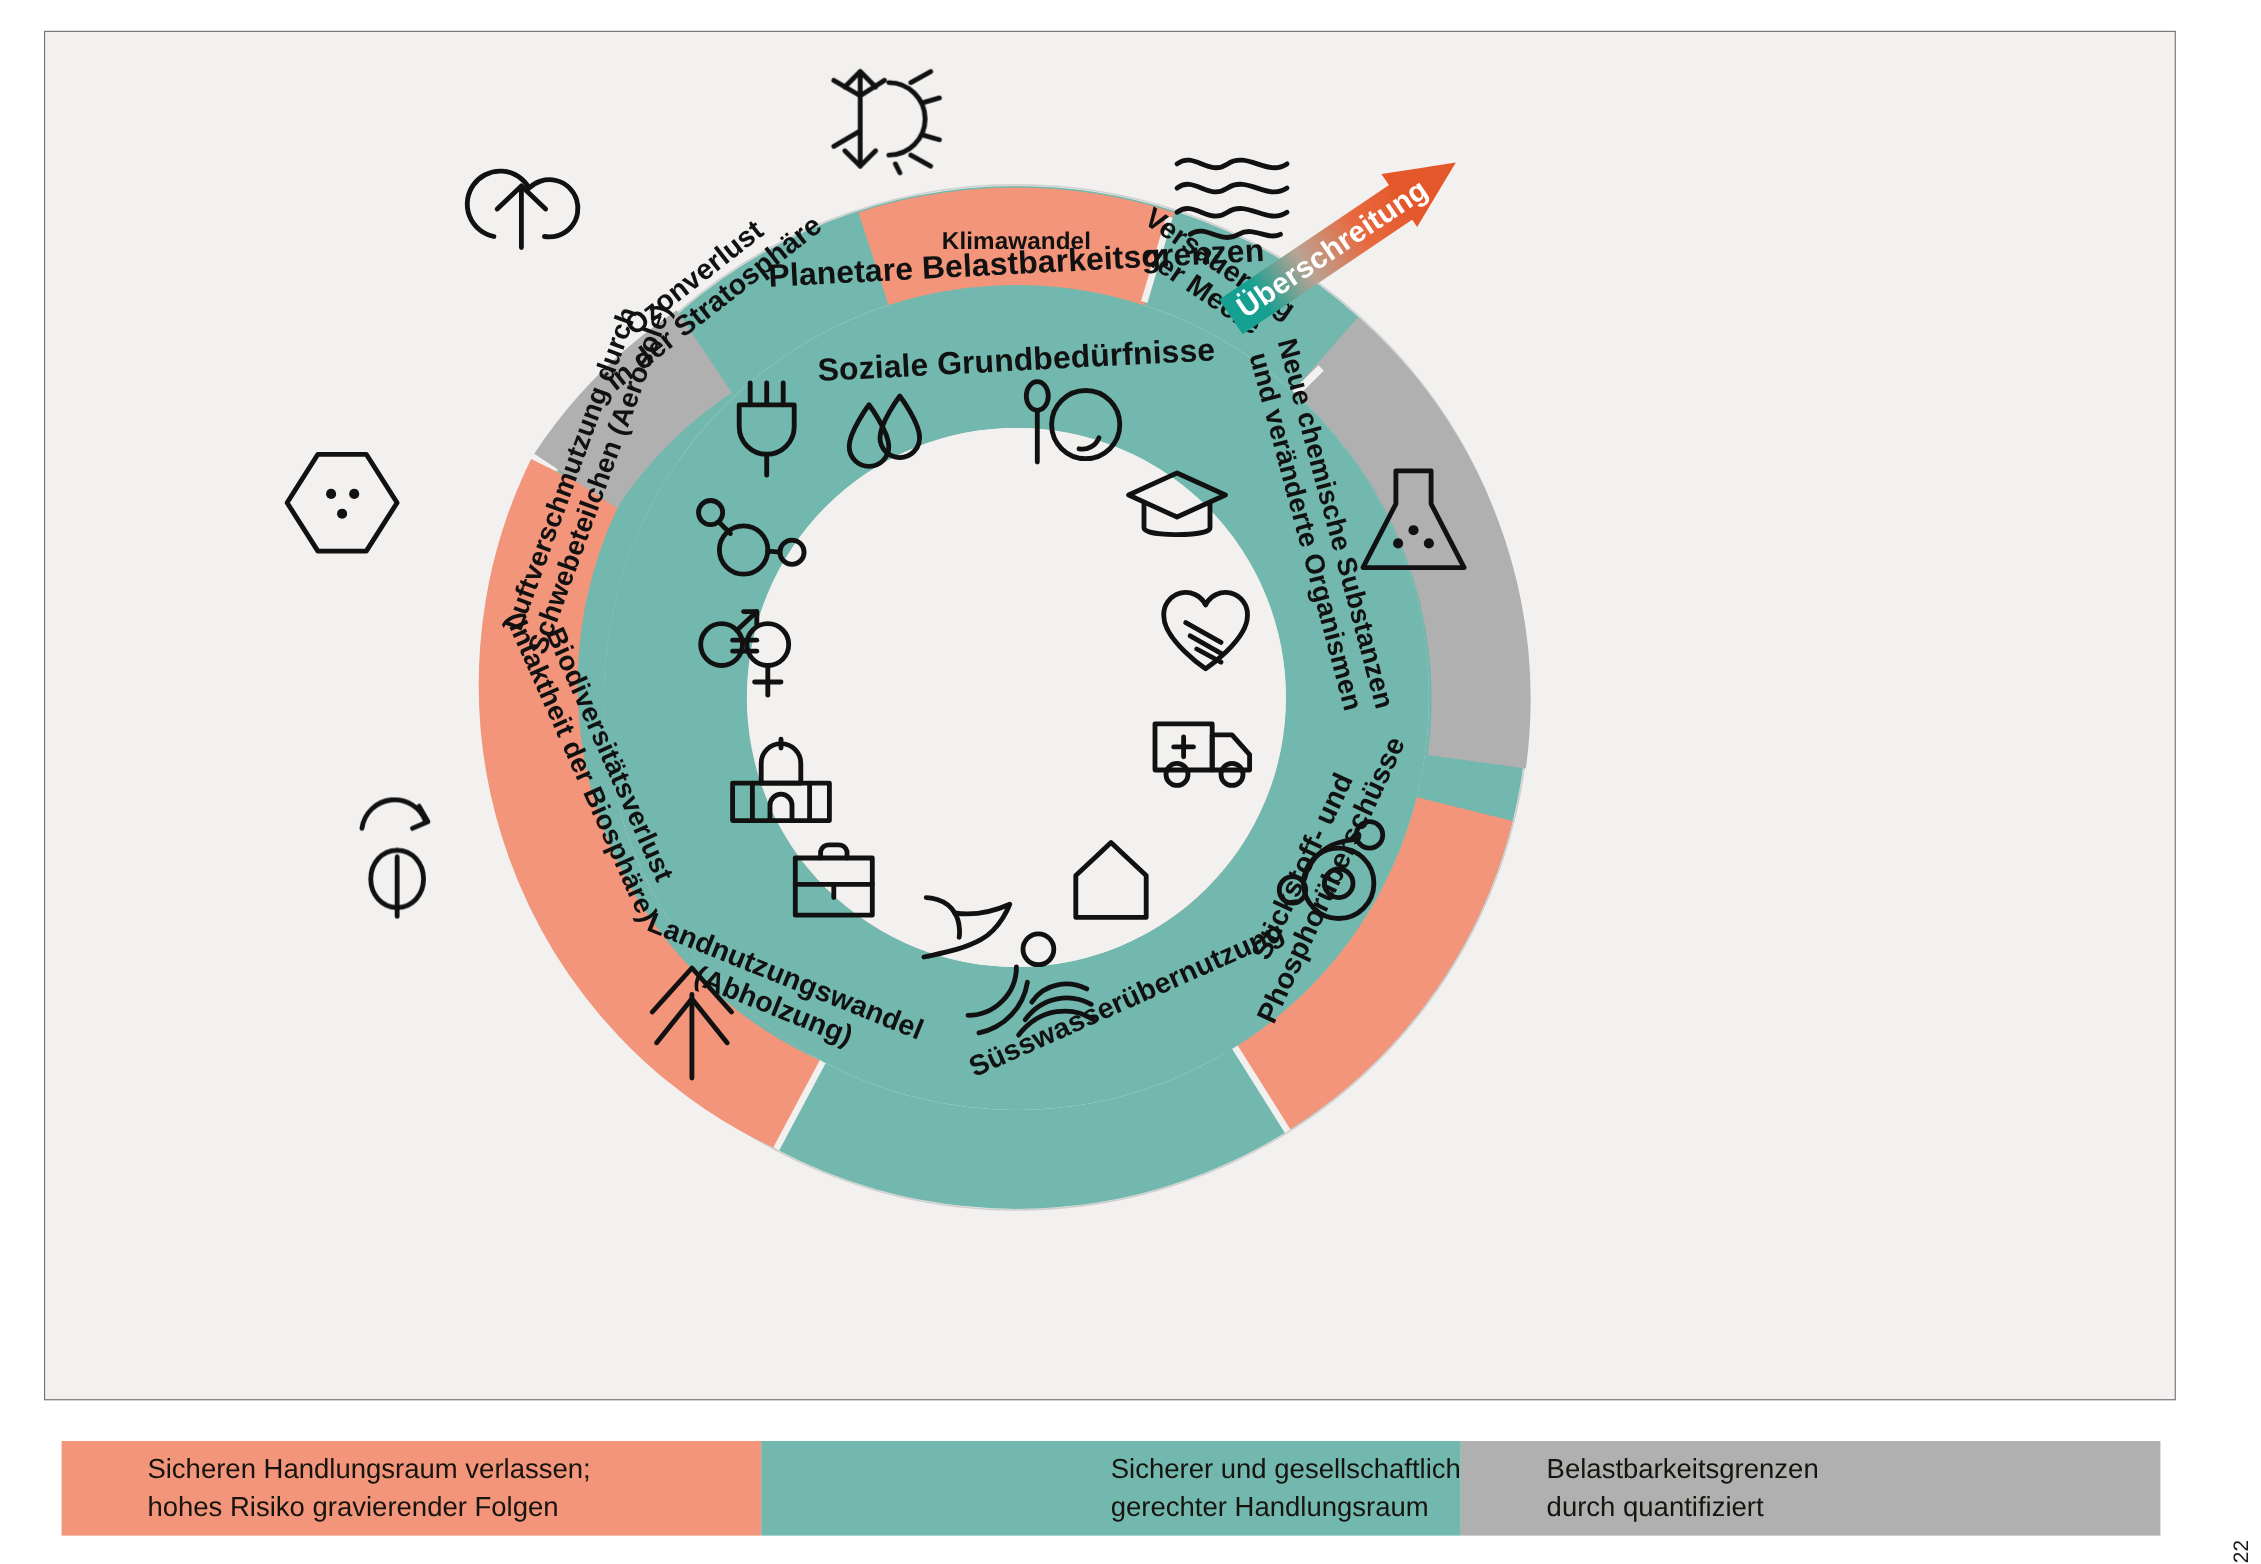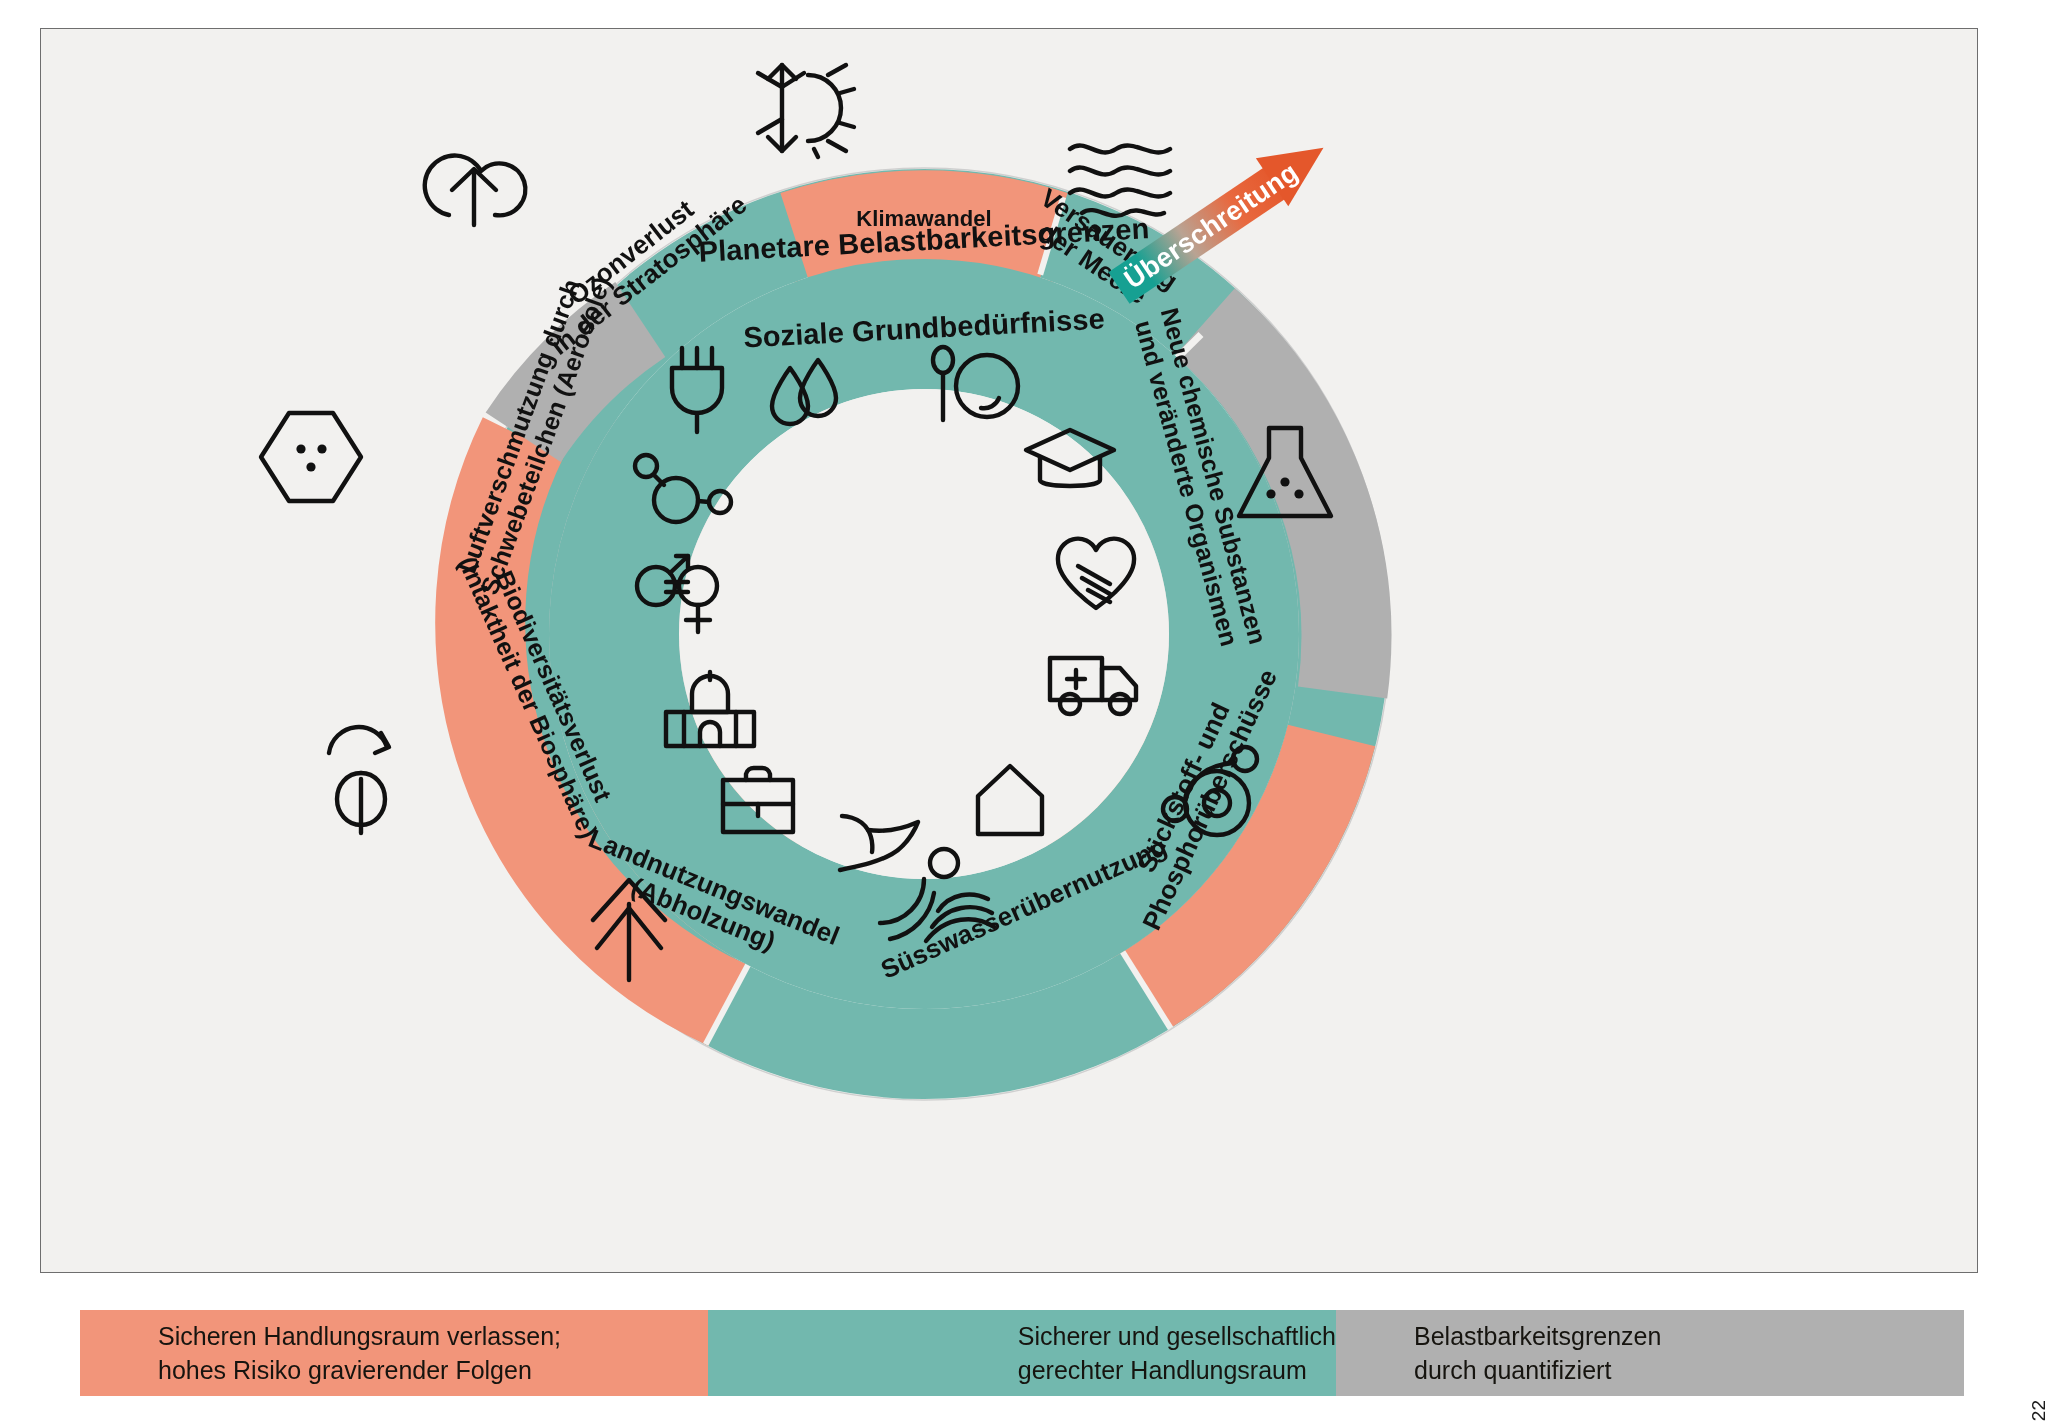--- a/index.html
+++ b/index.html
@@ -454,21 +454,21 @@
         <line x1="94" y1="36" x2="108" y2="32"></line>
         <line x1="94" y1="66" x2="108" y2="70"></line>
         <line x1="82" y1="84" x2="100" y2="94"></line>
         <line x1="68" y1="92" x2="72" y2="100" stroke-width="0"></line>
       </svg>
     </div>
 
   </div>
 
   <div id="legend">
-    <div class="lg" style="background:#f2957a;margin-left:24px;">
+    <div class="lg" style="background:#f2957a;">
       <span style="white-space:pre-line;">Sicheren Handlungsraum verlassen;
 hohes Risiko gravierender Folgen</span>
     </div>
     <div class="lg" style="background:#72b8ae;justify-content:flex-end;">
       <span style="white-space:pre-line;">Sicherer und gesellschaftlich
 gerechter Handlungsraum</span>
     </div>
     <div class="lg" style="background:#b0b0b0;">
       <span style="white-space:pre-line;">Belastbarkeitsgrenzen
 durch quantifiziert</span>

